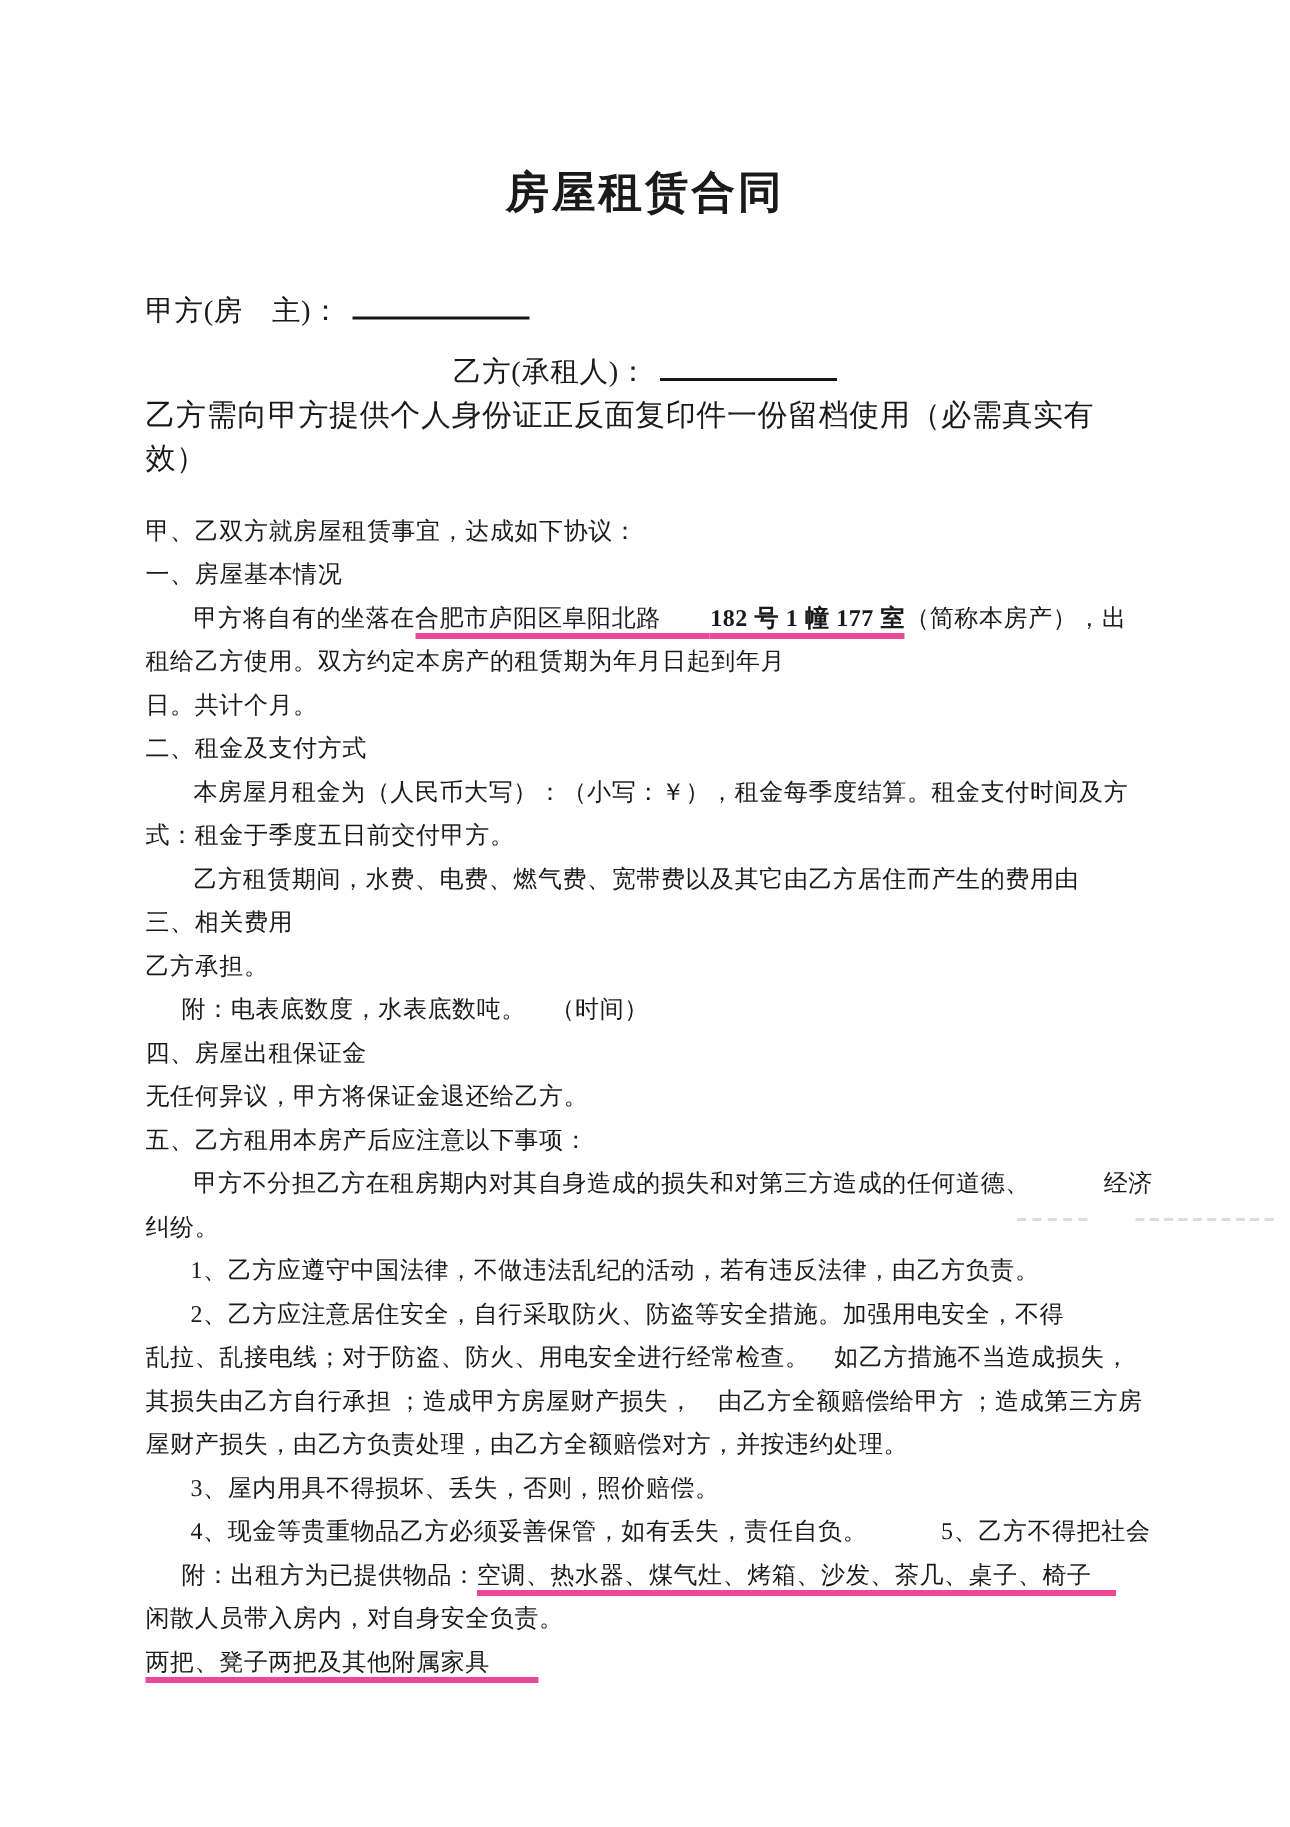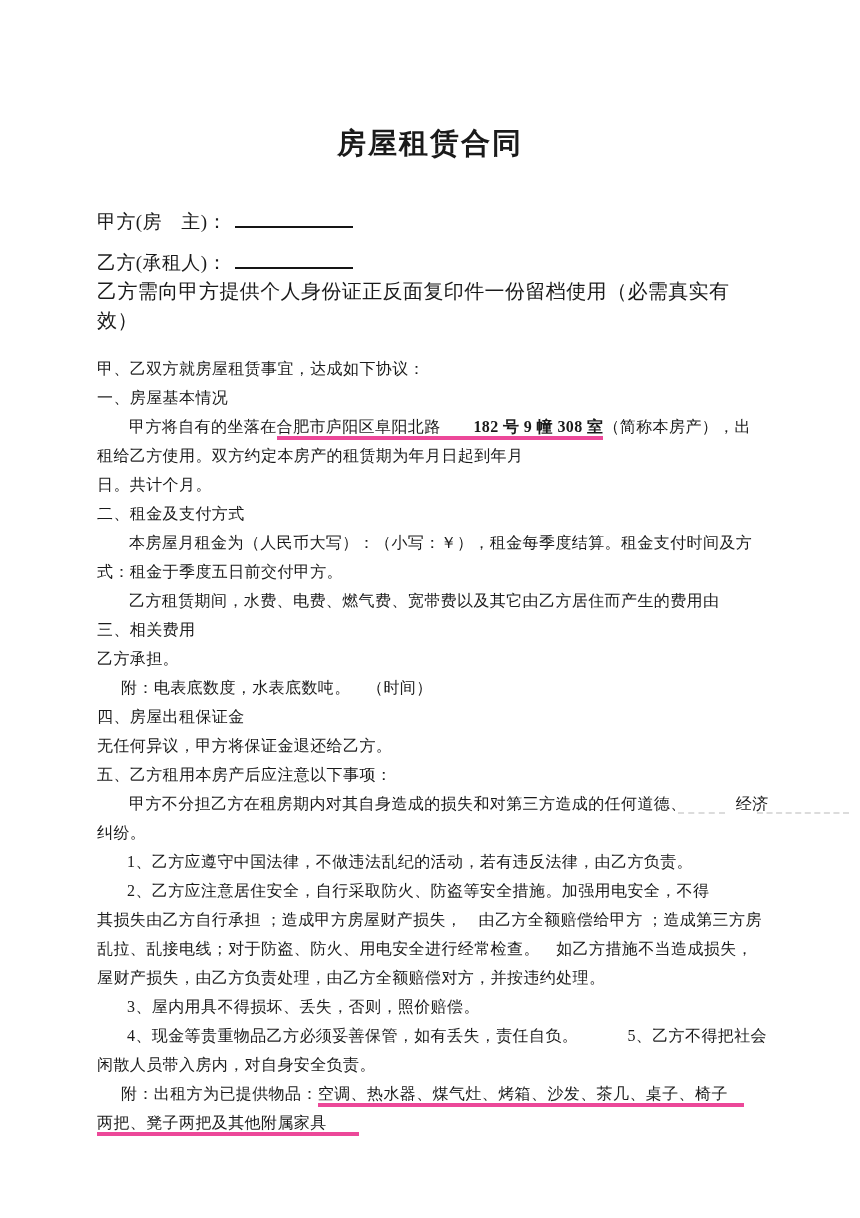--- a/index.html
+++ b/index.html
@@ -7,39 +7,39 @@
   body {
     font-family: "Liberation Serif", "DejaVu Serif", serif;
     color: #1a1a1a;
   }
   .page {
     position: relative;
     width: 860px;
     height: 1218px;
     margin: 0 auto;
     background: #ffffff;
-    padding: 14px 97px;
+    padding: 0 97px;
     overflow: hidden;
   }
   .doc-title {
     padding-top: 112px;
     font-size: 29px;
     line-height: 35px;
     font-weight: 600;
     text-align: center;
     letter-spacing: 2px;
   }
   .field-line {
     font-size: 19px;
     line-height: 29px;
     letter-spacing: 0.4px;
     white-space: nowrap;
   }
   .field-line.f1 { margin-top: 46px; }
-  .field-line.f2 { margin-top: 12px; }
+  .field-line.f2 { margin-top: 12px; text-align: center; }
   .blank {
     display: inline-block;
     height: 1.05em;
     border-bottom: 2px solid #151515;
     margin-left: 8px;
     vertical-align: baseline;
   }
   .note-line {
     font-size: 20px;
     line-height: 29px;
@@ -77,42 +77,42 @@
 
   <div class="field-line f2">
     <span>乙方(承租人)：</span><span class="blank" style="width: 118px;"></span>
   </div>
 
   <div class="note-line">乙方需向甲方提供个人身份证正反面复印件一份留档使用（必需真实有效）</div>
 
   <div class="body-block">
       <div class="line flush"><span>甲、乙双方就房屋租赁事宜，达成如下协议：</span></div>
       <div class="line flush"><span>一、房屋基本情况</span></div>
-      <div class="line para"><span>甲方将自有的坐落在</span><span class="u">合肥市庐阳区阜阳北路　　</span><span class="u b">182 号 9 幢 308 室</span><span>（简称本房产），出</span></div>
+      <div class="line para"><span>甲方将自有的坐落在</span><span class="u">合肥市庐阳区阜阳北路　　</span><span class="u b">182 号 1 幢 177 室</span><span>（简称本房产），出</span></div>
       <div class="line flush"><span>租给乙方使用。双方约定本房产的租赁期为年月日起到年月</span></div>
       <div class="line flush"><span>日。共计个月。</span></div>
       <div class="line flush"><span>二、租金及支付方式</span></div>
       <div class="line para"><span>本房屋月租金为（人民币大写）：（小写：￥），租金每季度结算。租金支付时间及方</span></div>
       <div class="line flush"><span>式：租金于季度五日前交付甲方。</span></div>
       <div class="line para"><span>乙方租赁期间，水费、电费、燃气费、宽带费以及其它由乙方居住而产生的费用由</span></div>
       <div class="line flush"><span>三、相关费用</span></div>
       <div class="line flush"><span>乙方承担。</span></div>
       <div class="line fu"><span>附：电表底数度，水表底数吨。　（时间）</span></div>
       <div class="line flush"><span>四、房屋出租保证金</span></div>
       <div class="line flush"><span>无任何异议，甲方将保证金退还给乙方。</span></div>
       <div class="line flush"><span>五、乙方租用本房产后应注意以下事项：</span></div>
       <div class="line para"><span>甲方不分担乙方在租房期内对其自身造成的损失和对第三方造成的任何道德、　　　经济</span></div>
       <div class="line flush"><span>纠纷。</span></div>
       <div class="line num"><span>1、乙方应遵守中国法律，不做违法乱纪的活动，若有违反法律，由乙方负责。</span></div>
       <div class="line num"><span>2、乙方应注意居住安全，自行采取防火、防盗等安全措施。加强用电安全，不得</span></div>
+      <div class="line flush"><span>乱拉、乱接电线；对于防盗、防火、用电安全进行经常检查。　如乙方措施不当造成损失，</span></div>
       <div class="line flush"><span>其损失由乙方自行承担 ；造成甲方房屋财产损失，　由乙方全额赔偿给甲方 ；造成第三方房</span></div>
-      <div class="line flush"><span>乱拉、乱接电线；对于防盗、防火、用电安全进行经常检查。　如乙方措施不当造成损失，</span></div>
       <div class="line flush"><span>屋财产损失，由乙方负责处理，由乙方全额赔偿对方，并按违约处理。</span></div>
       <div class="line num"><span>3、屋内用具不得损坏、丢失，否则，照价赔偿。</span></div>
       <div class="line num"><span>4、现金等贵重物品乙方必须妥善保管，如有丢失，责任自负。　　　5、乙方不得把社会</span></div>
+      <div class="line fu"><span>附：出租方为已提供物品：</span><span class="u">空调、热水器、煤气灶、烤箱、沙发、茶几、桌子、椅子　</span></div>
       <div class="line flush"><span>闲散人员带入房内，对自身安全负责。</span></div>
-      <div class="line fu"><span>附：出租方为已提供物品：</span><span class="u">空调、热水器、煤气灶、烤箱、沙发、茶几、桌子、椅子　</span></div>
       <div class="line flush"><span class="u">两把、凳子两把及其他附属家具　　</span></div>
     </div>
 
 <div class="artifact-seg" style="top: 812px; left: 678px; width: 47px; border-top-color: rgb(220, 220, 220);"></div>
     <div class="artifact-seg" style="top: 812px; left: 757px; width: 92px; border-top-color: rgb(220, 220, 220);"></div>
   </div>
 
 </body></html>

